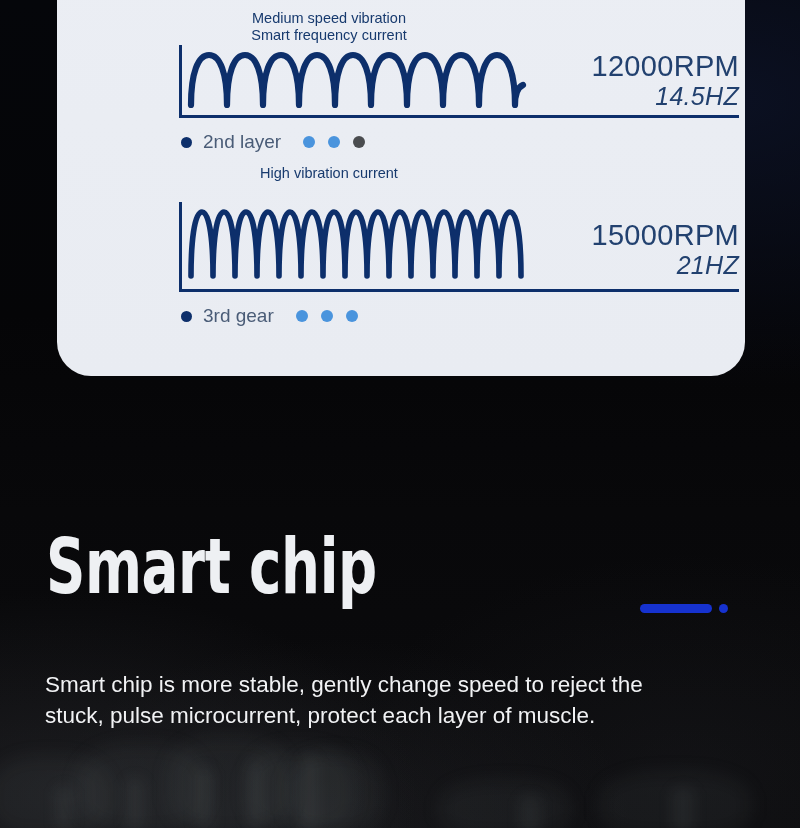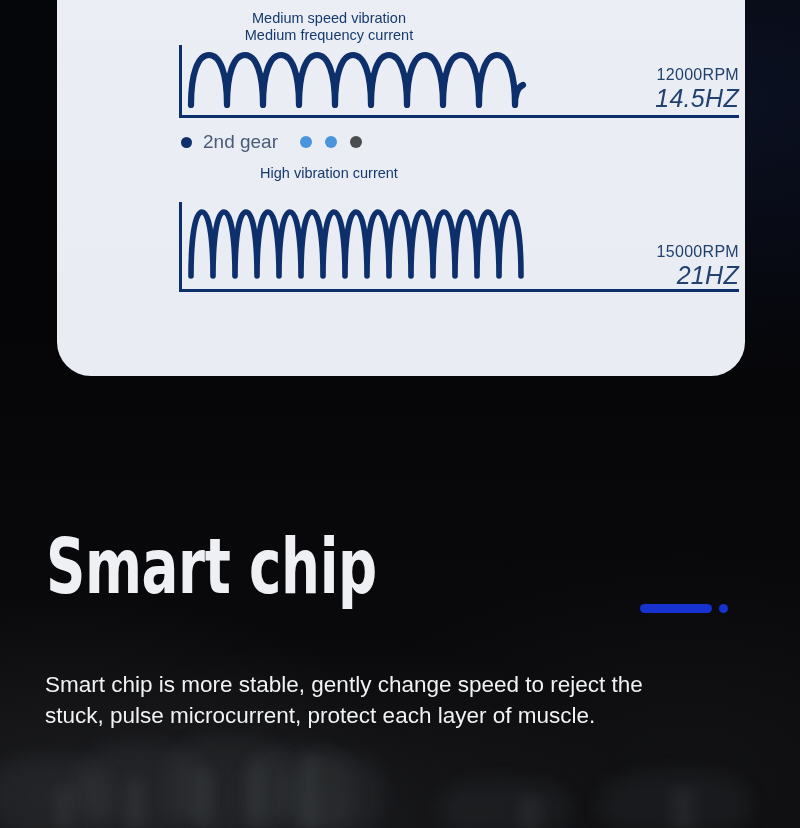--- a/index.html
+++ b/index.html
@@ -50,21 +50,21 @@
 
   
   .axis { position:absolute; }
   .axis .vline { position:absolute; left:0; top:0; width:2.6px; height:100%; background:#0d2f6b; }
   .axis .hline { position:absolute; left:0; bottom:0; height:2.6px; background:#0d2f6b; }
 
   .wave { position:absolute; }
   .wave svg { display:block; width:100%; height:100%; overflow:visible; }
 
   .readout { position:absolute; text-align:right; color:#22416f; line-height:1.12; }
-  .readout .rpm { font-size:16px; letter-spacing:.3px;margin-top:16px; }
+  .readout .rpm { font-size:29px; letter-spacing:.3px; }
   .readout .hz  { font-size:25px; letter-spacing:.3px;font-style:italic; }
 
   .gearrow { position:absolute; display:flex; align-items:center; }
   .gearrow .bullet { width:11px; height:11px; border-radius:50%; background:#0d2f6b; flex:0 0 auto; }
   .gearrow .gname { font-size:19px; color:#4a5c77; margin-left:11px; margin-right:22px; white-space:nowrap; }
   .gearrow .dots { display:flex; align-items:center; gap:13px; }
   .gearrow .dot { width:12px; height:12px; border-radius:50%; }
 
   
   #headline {
@@ -103,21 +103,21 @@
   <div class="post" style="left:520px; top:796px; width:20px; height:36px;"></div>
   <div class="post" style="left:672px; top:788px; width:22px; height:44px;"></div>
 </div>
 
 <div id="card">
 
   <div class="block" style="top:200px; height:148px;">
 
     <div class="labels" style="position:absolute; left:122px; width:300px; top:10px;">
       <div class="l1">Medium speed vibration</div>
-      <div class="l2">Medium frequency current</div>
+      <div class="l2">Smart frequency current</div>
     </div>
 
     <div class="axis" style="left:122px; top:45px; width:560px; height:73px;">
       <div class="vline"></div>
       <div class="hline" style="width:560px;"></div>
     </div>
 
     <div class="wave" style="left:130px; top:47px; width:342px; height:66px;">
       <svg viewBox="0 0 342 66" preserveAspectRatio="none" aria-hidden="true">
         <path d="M4,58 C4,26 11,8 22,8 C33,8 40,26 40,58
@@ -133,21 +133,21 @@
       </svg>
     </div>
 
     <div class="readout" style="left:420px; top:50px; width:262px;">
       <div class="rpm">12000RPM</div>
       <div class="hz">14.5HZ</div>
     </div>
 
     <div class="gearrow" style="left:124px; top:131px;">
       <span class="bullet" style="background: rgb(13, 47, 107);"></span>
-      <span class="gname">2nd gear</span>
+      <span class="gname">2nd layer</span>
       <span class="dots">
         <span class="dot" style="background:#4a94dd;"></span>
         <span class="dot" style="background:#4a94dd;"></span>
         <span class="dot" style="background:#4a4c4f;"></span>
       </span>
     </div>
   </div>
 
   <div class="block" style="top:355px; height:168px;">
 
@@ -173,25 +173,34 @@
                  C180,40 183,8 191,8 C199,8 202,40 202,72
                  C202,40 205,8 213,8 C221,8 224,40 224,72
                  C224,40 227,8 235,8 C243,8 246,40 246,72
                  C246,40 249,8 257,8 C265,8 268,40 268,72
                  C268,40 271,8 279,8 C287,8 290,40 290,72
                  C290,40 293,8 301,8 C309,8 312,40 312,72
                  C312,40 315,8 323,8 C331,8 334,40 334,72" fill="none" stroke="#0d2f6b" stroke-width="5.6" stroke-linecap="round" stroke-linejoin="round"></path>
       </svg>
     </div>
 
-    <div class="readout" style="left:420px; top:72px; width:262px;">
+    <div class="readout" style="left:420px; top:64px; width:262px;">
       <div class="rpm">15000RPM</div>
       <div class="hz">21HZ</div>
     </div>
 
+    <div class="gearrow" style="left:124px; top:150px;">
+      <span class="bullet" style="background: rgb(13, 47, 107);"></span>
+      <span class="gname">3rd gear</span>
+      <span class="dots">
+        <span class="dot" style="background:#4a94dd;"></span>
+        <span class="dot" style="background:#4a94dd;"></span>
+        <span class="dot" style="background:#4a94dd;"></span>
+      </span>
+    </div>
   </div>
 
 </div>
 
 <div id="headline">Smart chip</div>
 
 <div id="accent">
   <span class="bar" style="background: rgb(22, 50, 207);"></span>
   <span class="dotsm" style="background: rgb(22, 50, 207);"></span>
 </div>

